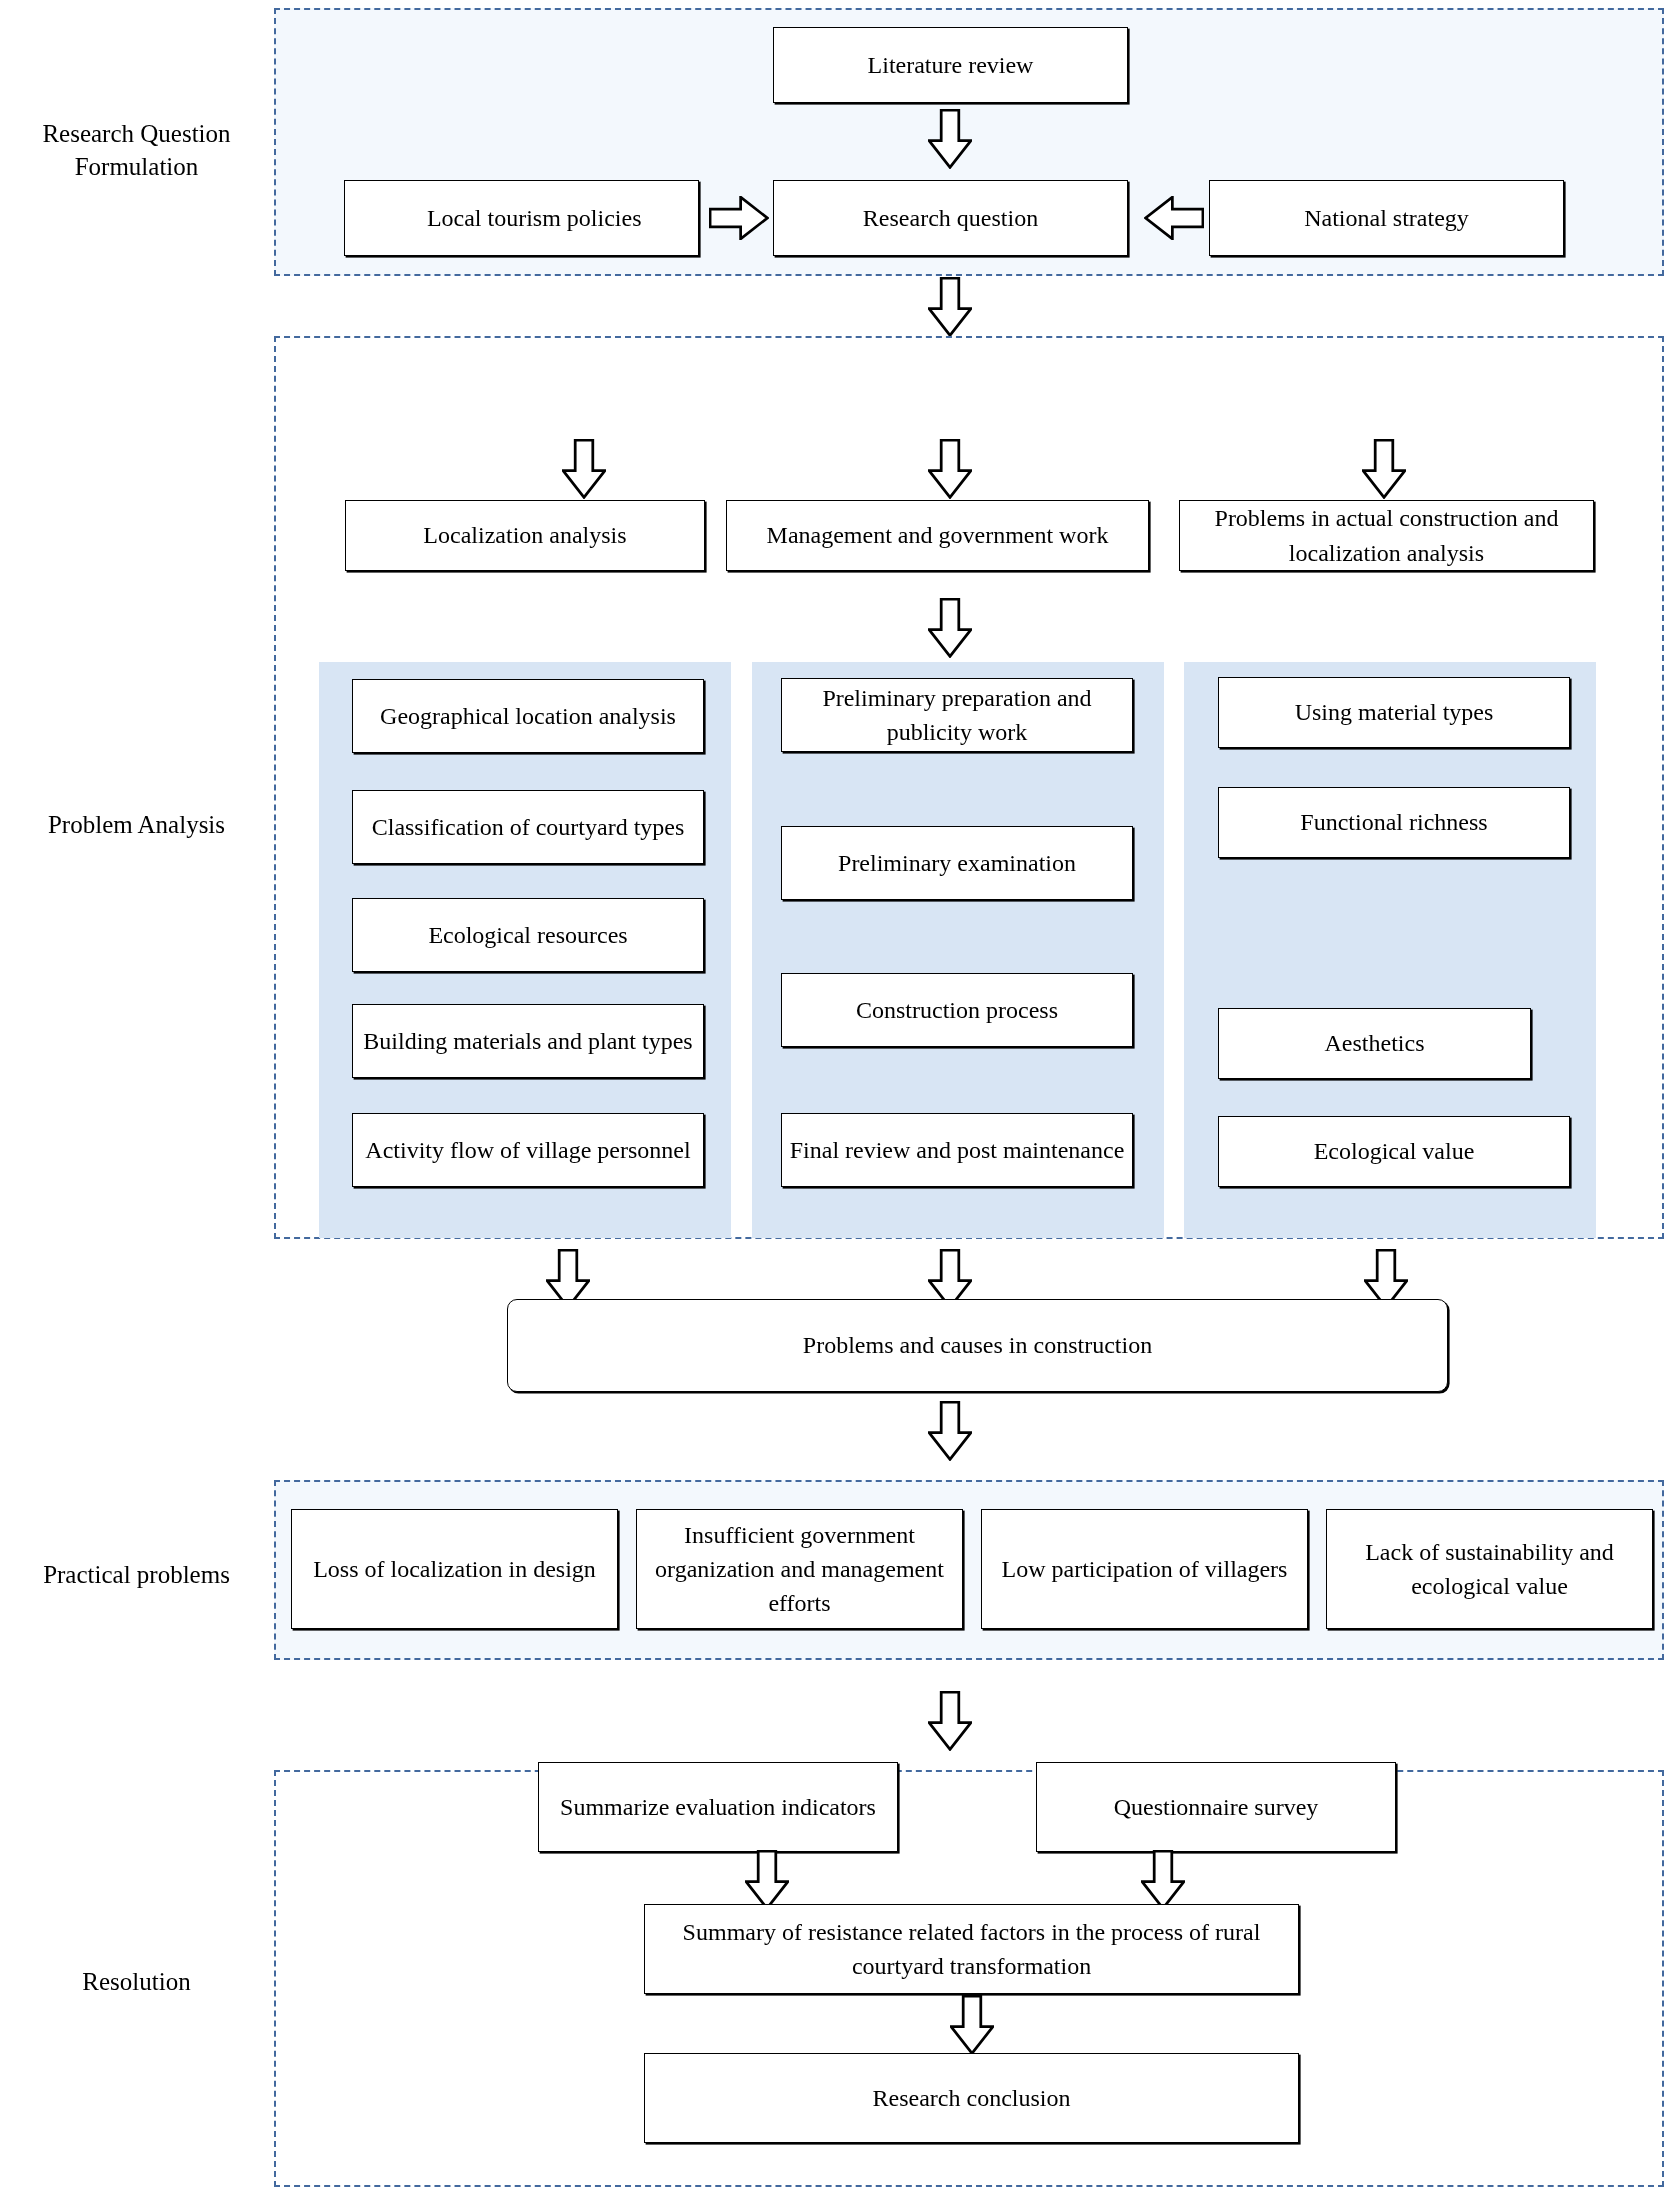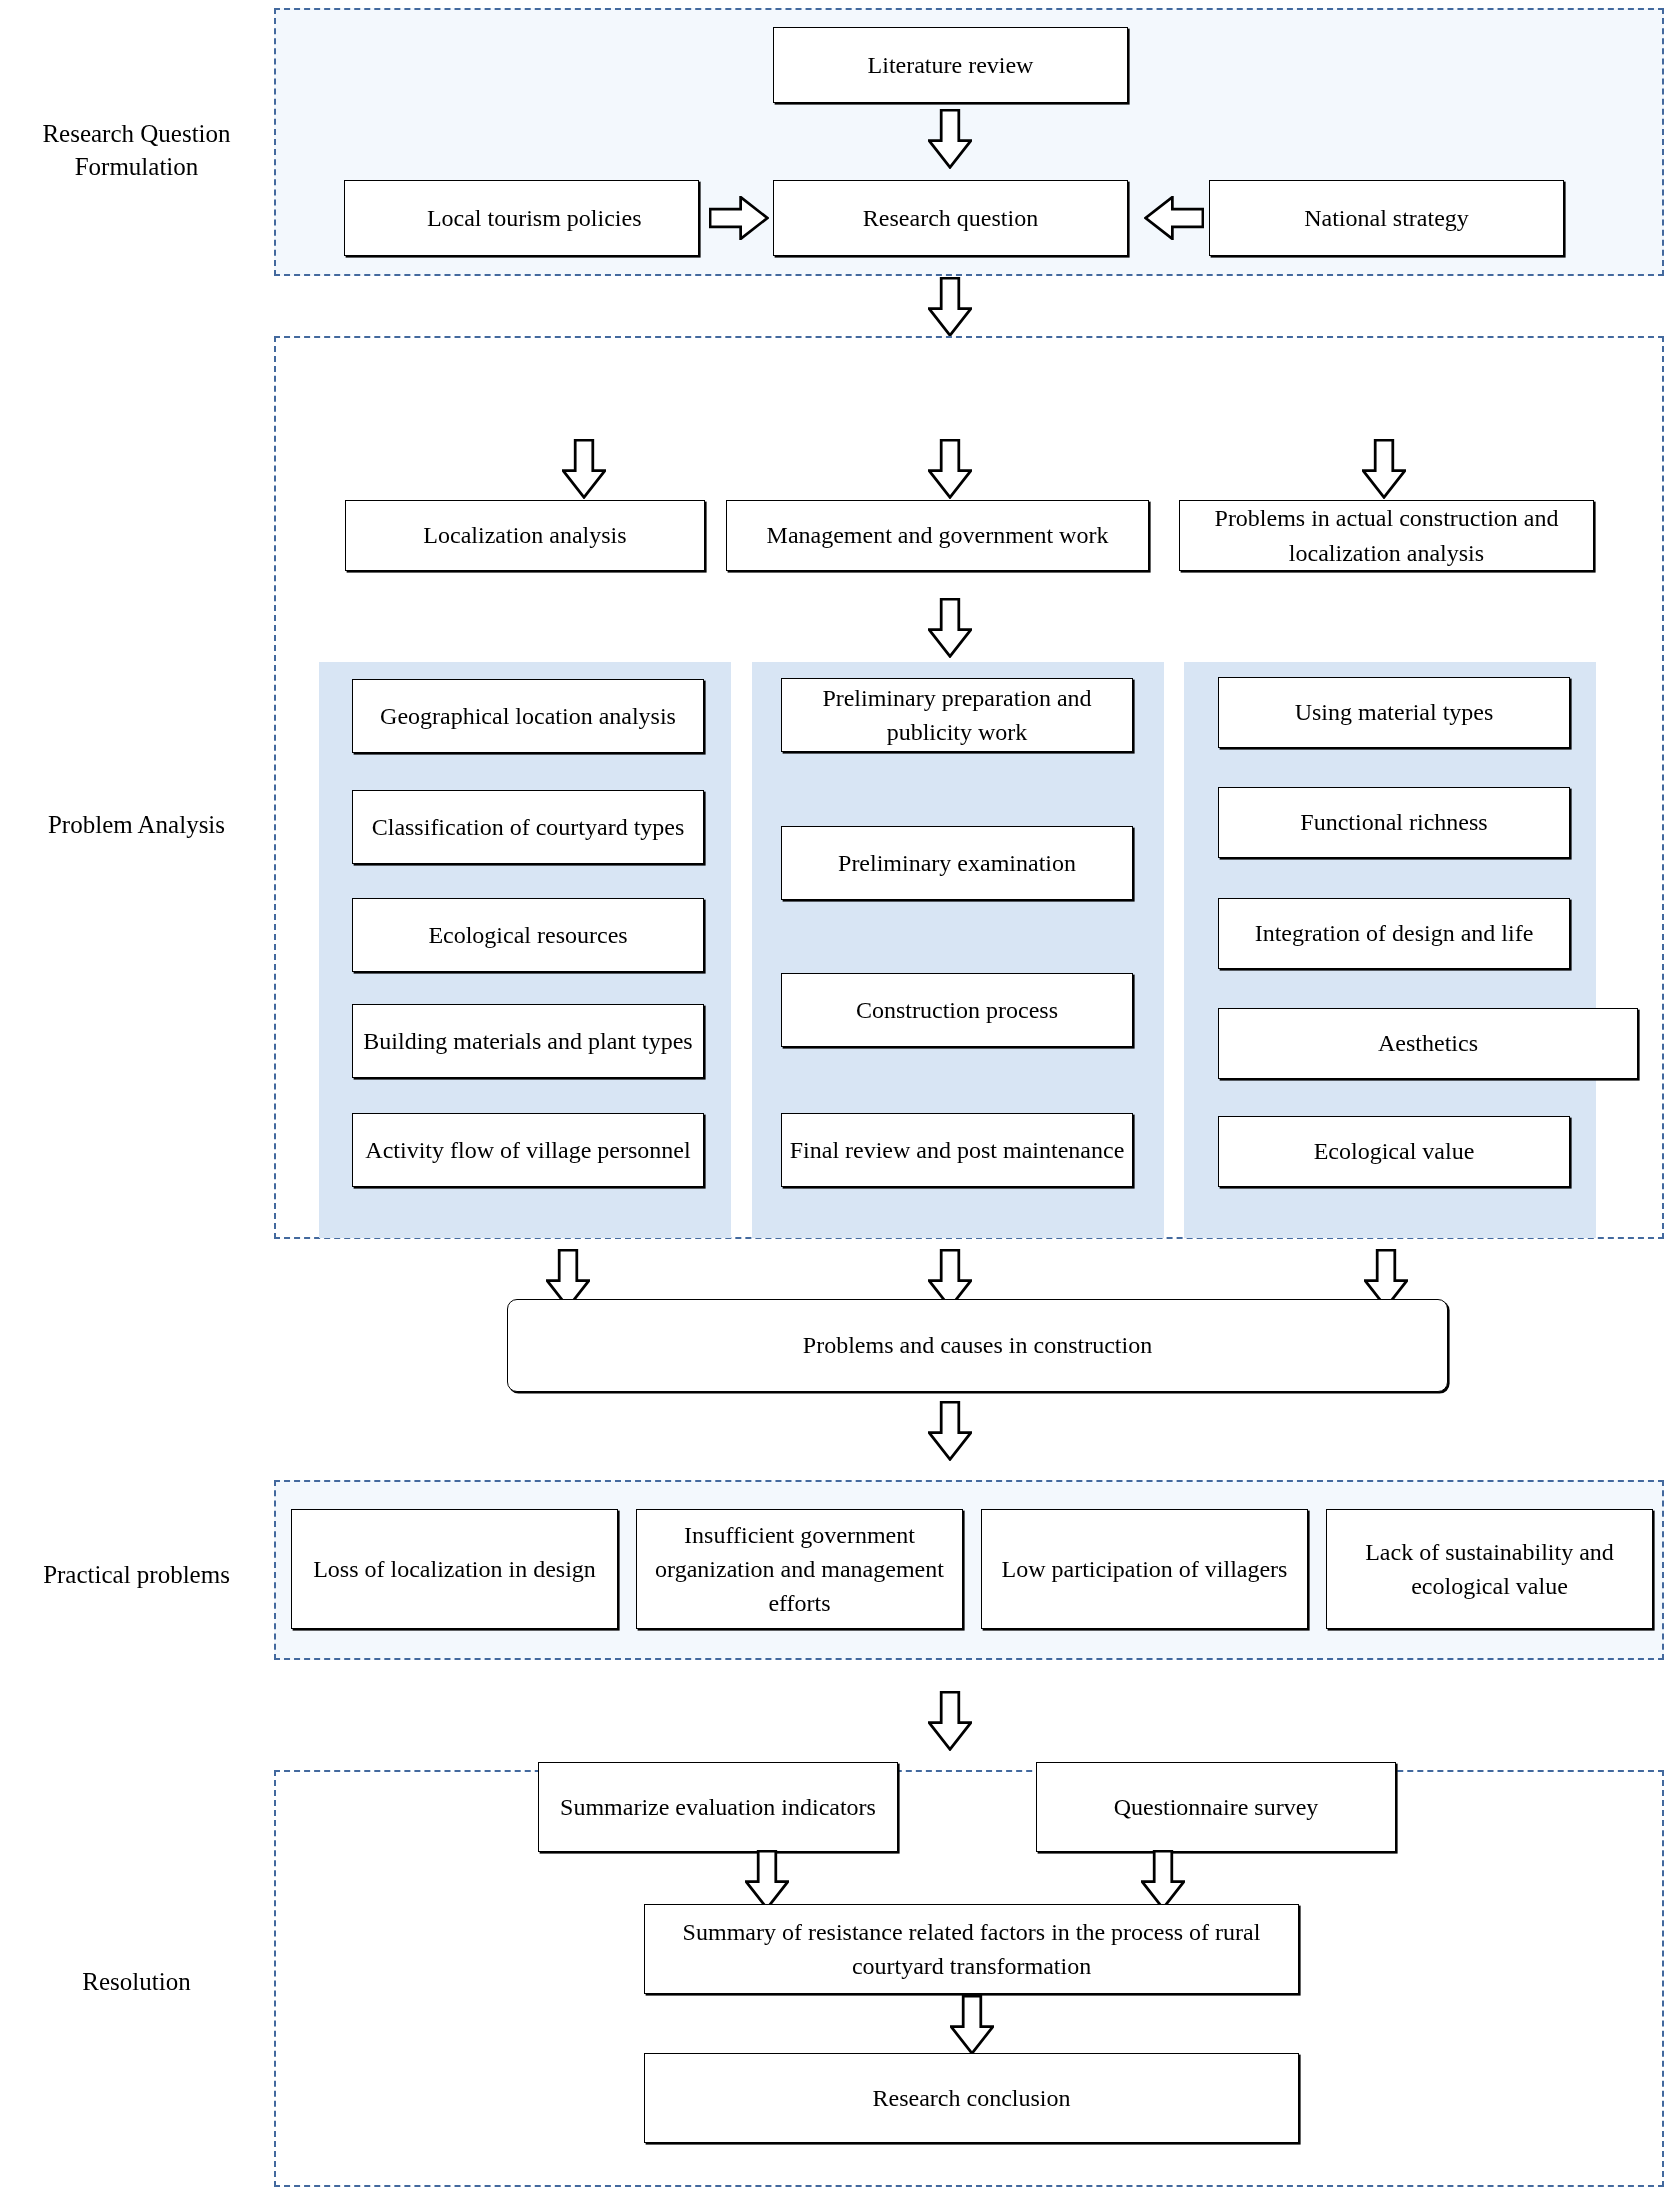--- a/index.html
+++ b/index.html
@@ -190,24 +190,21 @@
     <span>Final review and post maintenance</span>
   </div>
 
   <div class="panel" style="left:1184px; top:662px; width:412px; height:576px;"></div>
   <div class="node" style="left:1218px; top:677px; width:352px; height:71px;">
     <span>Using material types</span>
   </div>
   <div class="node" style="left:1218px; top:787px; width:352px; height:71px;">
     <span>Functional richness</span>
   </div>
-  <div class="node" style="left:1218px; top:898px; width:352px; height:71px;">
-    <span>Integration of design and life</span>
-  </div>
-  <div class="node" style="left:1218px; top:1008px; width:420px; height:71px;justify-content:center;">
+  <div class="node" style="left:1218px; top:1008px; width:313px; height:71px;justify-content:center;">
     <span>Aesthetics</span>
   </div>
   <div class="node" style="left:1218px; top:1116px; width:352px; height:71px;">
     <span>Ecological value</span>
   </div>
 
   <div class="arrow" style="left:546px; top:1249px; width:44px; height:60px;">
     <svg viewBox="0 0 80 110" preserveAspectRatio="none">
       <polygon points="24,2 56,2 56,58 78,58 40,107 2,58 24,58" fill="#ffffff" stroke="#000000" stroke-width="5"></polygon>
     </svg>

